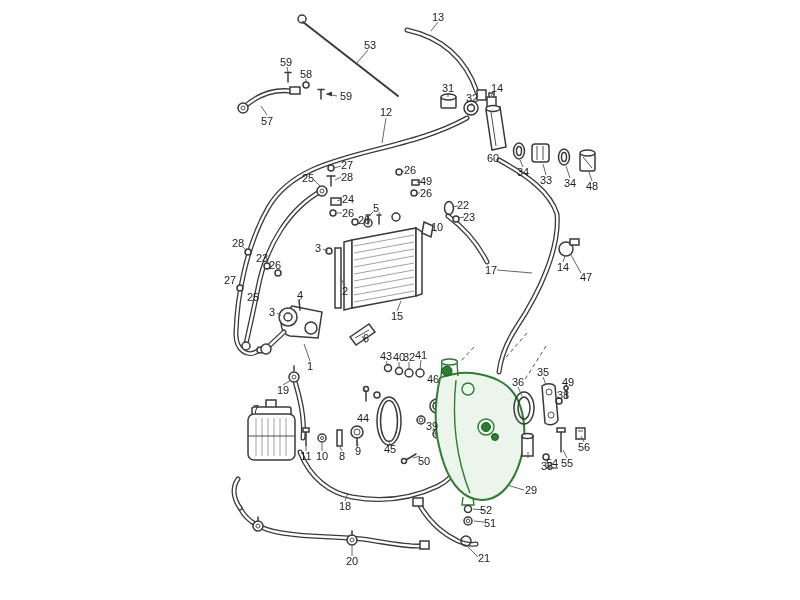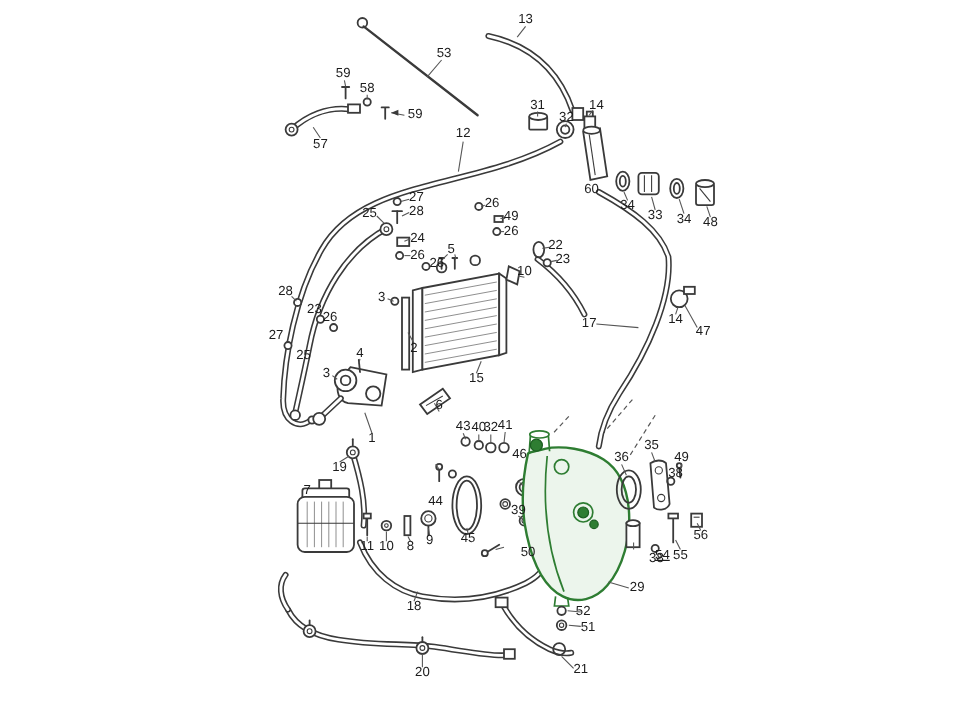--- a/index.html
+++ b/index.html
@@ -412,21 +412,21 @@
       <span class="part-label" style="left: 409px; top: 357px;">32</span>
       <span class="part-label" style="left: 421px; top: 355px;">41</span>
       <span class="part-label" style="left: 363px; top: 382px; margin-top: 36px;">44</span>
       <span class="part-label" style="left: 433px; top: 379px;">46</span>
       <span class="part-label" style="left: 518px; top: 382px;">36</span>
       <span class="part-label" style="left: 543px; top: 372px;">35</span>
       <span class="part-label" style="left: 568px; top: 382px;">49</span>
       <span class="part-label" style="left: 563px; top: 395px;">38</span>
       <span class="part-label" style="left: 432px; top: 426px;">39</span>
       <span class="part-label" style="left: 390px; top: 449px;">45</span>
-      <span class="part-label" style="left: 440px; top: 461px;">50</span>
+      <span class="part-label" style="left: 424px; top: 461px;">50</span>
       <span class="part-label" style="left: 256px; top: 409px;">7</span>
       <span class="part-label" style="left: 283px; top: 390px;">19</span>
       <span class="part-label" style="left: 306px; top: 456px;">11</span>
       <span class="part-label" style="left: 322px; top: 456px;">10</span>
       <span class="part-label" style="left: 342px; top: 456px;">8</span>
       <span class="part-label" style="left: 358px; top: 451px;">9</span>
       <span class="part-label" style="left: 552px; top: 463px; text-decoration: underline;">54</span>
       <span class="part-label" style="left: 547px; top: 466px;">38</span>
       <span class="part-label" style="left: 567px; top: 463px;">55</span>
       <span class="part-label" style="left: 584px; top: 447px;">56</span>

